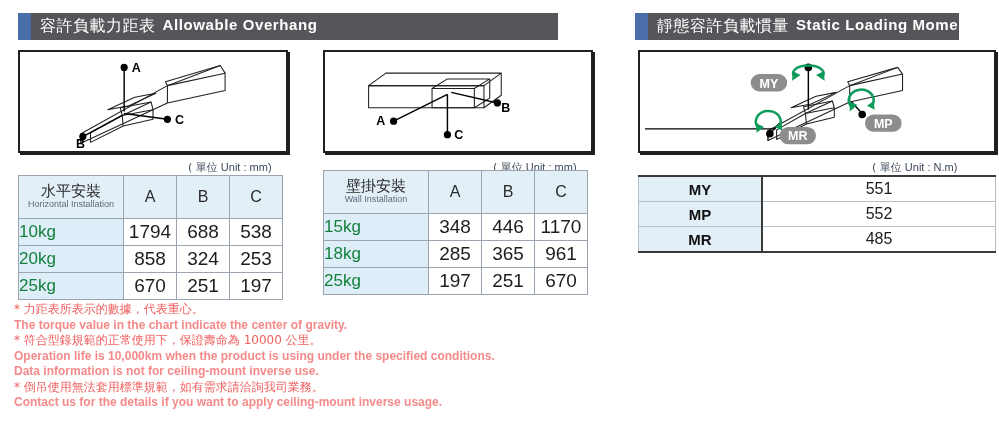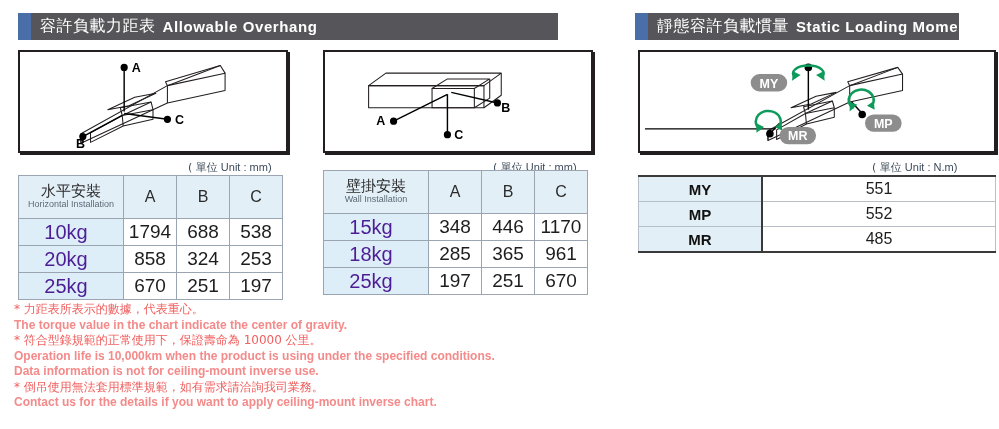--- a/index.html
+++ b/index.html
@@ -24,21 +24,21 @@
     align-items: center;
   }
   .section-header .accent {
     width: 13px;
     height: 27px;
     background: #4a6fa8;
     flex: 0 0 auto;
   }
   .section-header .titles {
     display: flex;
-    align-items: center;
+    align-items: flex-start;
     padding-left: 9px;
     white-space: nowrap;
   }
   .section-header .title-cn {
     color: #ffffff;
     font-size: 16px;
     letter-spacing: 0.5px;
     font-family: "DejaVu Sans", "Liberation Sans", sans-serif;
   }
   .section-header .title-en {
@@ -117,23 +117,23 @@
   }
   .spec-table .hdr-col {
     background: #e2eff7;
     width: 52px;
     font-size: 16px;
     color: #2b2b2b;
   }
   .spec-table .row-label {
     background: #ddeef8;
     height: 26px;
-    font-size: 20px;
-    color: #4c1d95;
-    text-align: center;
+    font-size: 17px;
+    color: #15803d;
+    text-align: left;
     padding-right: 10px;
   }
   .spec-table .val {
     background: #ffffff;
     height: 26px;
     font-size: 19px;
     color: #1d1d1d;
   }
   #table-horizontal { left: 18px; top: 175px; width: 262px; }
   #table-wall       { left: 323px; top: 170px; width: 262px; }
@@ -439,14 +439,14 @@
 </tbody>
   </table>
 
 <div id="footnotes">
   <div class="note cn">* 力距表所表示的數據，代表重心。</div>
   <div class="note en">The torque value in the chart indicate the center of gravity.</div>
   <div class="note cn">* 符合型錄規範的正常使用下，保證壽命為 10000 公里。</div>
   <div class="note en">Operation life is 10,000km when the product is using under the specified conditions.</div>
   <div class="note en">Data information is not for ceiling-mount inverse use.</div>
   <div class="note cn">* 倒吊使用無法套用標準規範，如有需求請洽詢我司業務。</div>
-  <div class="note en">Contact us for the details if you want to apply ceiling-mount inverse chart.</div>
+  <div class="note en">Contact us for the details if you want to apply ceiling-mount inverse usage.</div>
 </div>
 
 </body></html>

